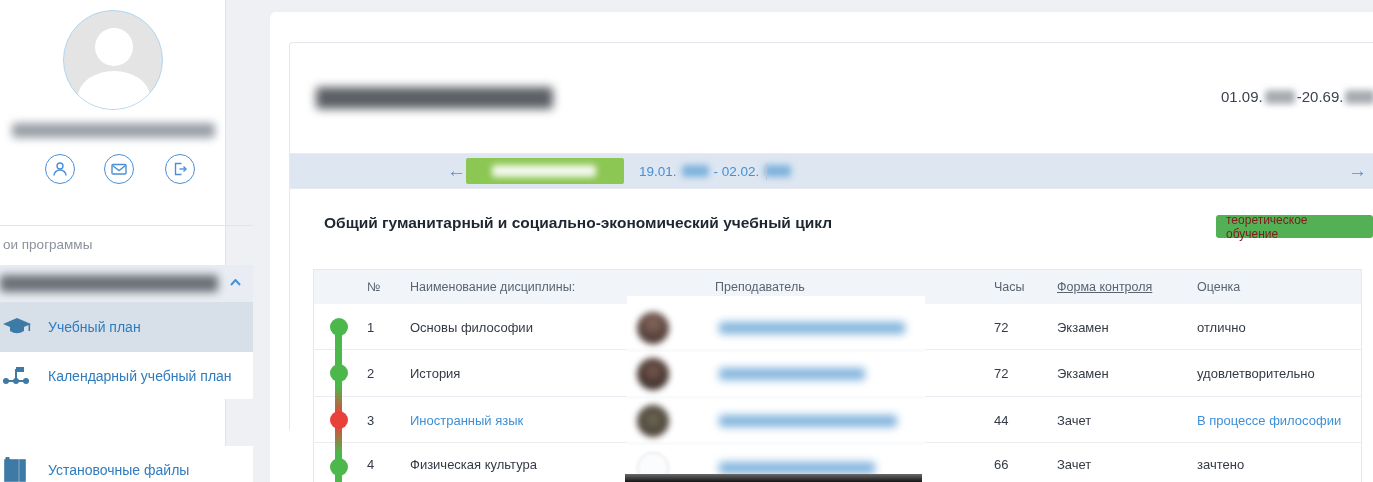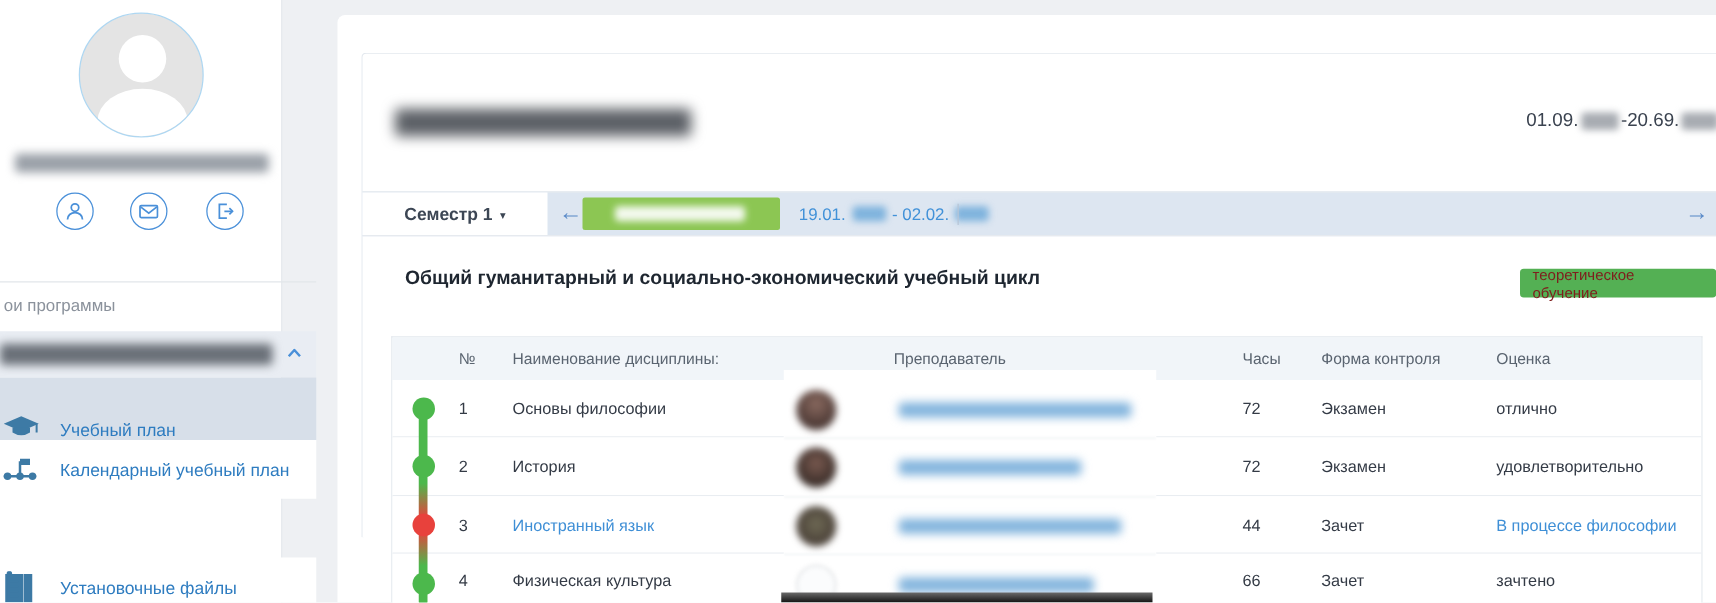--- a/index.html
+++ b/index.html
@@ -67,21 +67,21 @@
   #cycle-title { left:34px; top:171px; font-size:15.5px; font-weight:bold; color:#1e2630; }
   #badge { left:926px; top:172px; height:23px; background:#54b054; border-radius:3px;
            color:#7f1d1d; font-size:12px; display:flex; align-items:center; padding:0 10px; }
 
   
   #table { left:23px; top:226px; width:1049px; height:214px;
            border:1px solid #e4e9ee; border-bottom:none; background:#fff; }
   #thead { left:0; top:0; width:1047px; height:34px; background:#f1f5f9; }
   #thead span { position:absolute; top:10px; font-size:12.5px; color:#5a6470; }
   .th-num{left:53px;} .th-name{left:96px;} .th-teacher{left:401px;}
-  .th-hours{left:680px;} .th-control{left:743px;} .th-grade{left:883px;}
+  .th-hours{left:680px;} .th-control{left:743px;text-decoration:underline;} .th-grade{left:883px;}
   .trow { left:0; width:1047px; border-bottom:1px solid #e9edf1; background:#fff; }
   .trow span { position:absolute; font-size:13px; color:#343b46; top:50%; transform:translateY(-50%); white-space:nowrap; }
   .c-num{left:53px;} .c-name{left:96px;} .c-hours{left:680px;} .c-control{left:743px;} .c-grade{left:883px;}
   .link-blue { color:#3f8fd6 !important; cursor:pointer; }
 
   
   #tl-line { left:21px; top:57px; width:7px; height:157px; border-radius:3px;
      background:linear-gradient(#4cb84c 0%, #4cb84c 38%, #e8413c 56%, #e8413c 62%, #4cb84c 80%, #4cb84c 100%); }
   .tl-dot { left:16px; width:18px; height:18px; border-radius:50%; }
   .dot-green { background:#4cb84c; } .dot-red { background:#e8413c; }
@@ -131,21 +131,21 @@
   <div id="sb-divider" class="abs"></div>
   <div id="programs-label" class="abs">ои программы</div>
 
   <div id="program-row" class="abs">
     <div class="pblur blur"></div>
     <svg width="11" height="7" viewBox="0 0 11 7">
       <polyline points="1,6 5.5,1 10,6"></polyline>
     </svg>
   </div>
 
-  <div class="abs nav-item active" style="top:302px;align-items:flex-end;">
+  <div class="abs nav-item active" style="top:302px;">
     <span class="nicon">
       <svg width="30" height="20" viewBox="0 0 30 20">
         <polygon points="15,1 29,7 15,13 1,7" stroke="none"></polygon>
         <path d="M8,10 v4 q7,4.5 14,0 v-4 z" stroke="none"></path>
         <rect x="26.5" y="7" width="1.6" height="7" stroke="none"></rect>
       </svg>
     </span>
     <span class="nlabel">Учебный план</span>
   </div>
 
@@ -186,24 +186,20 @@
 
   <div id="program-title-blur" class="abs"></div>
   <div id="period" class="abs">
     <span>01.09.</span>
     <span class="yr-blur blur-soft"></span>
     <span>-20.69.</span>
     <span class="yr-blur blur-soft"></span>
   </div>
 
   <div id="sem-bar" class="abs">
-    <div id="sem-cell" class="abs">
-      <span class="sem-label">Семестр 1</span>
-      <span class="caret">▾</span>
-    </div>
     <div id="prev-arrow" class="abs bar-arrow">←</div>
     <div id="green-btn" class="abs">
       <div class="gblur blur-soft"></div>
     </div>
     <div id="bar-dates" class="abs">
       <span>19.01.</span>
       <span class="date-blur blur-soft"></span>
       <span>- 02.02.</span>
       <span class="date-blur blur-soft"></span>
     </div>

